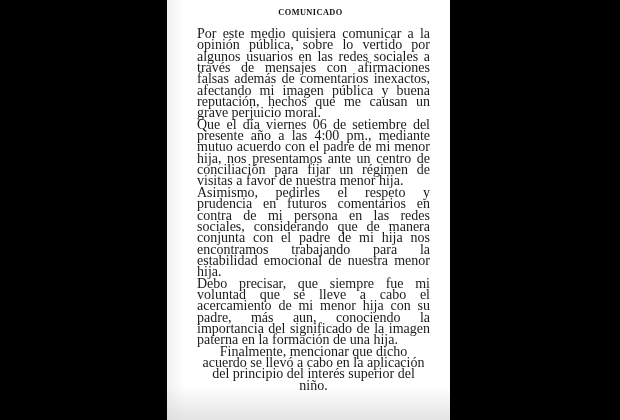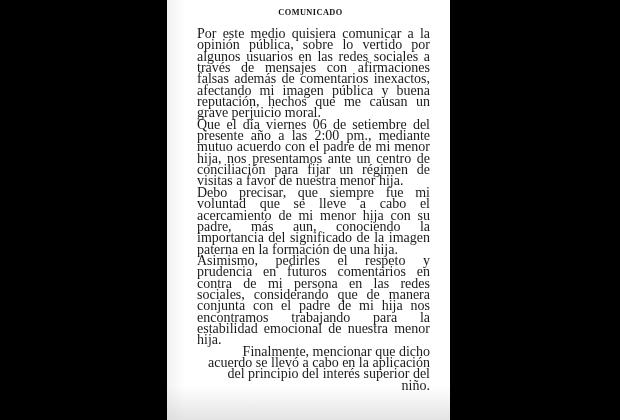--- a/index.html
+++ b/index.html
@@ -68,21 +68,21 @@
     text-align: justify;
     text-justify: inter-word;
     -webkit-hyphens: none;
     hyphens: none;
   }
   .body-text p {
     margin: 0;
     text-align: justify;
   }
   .body-text p.last-para {
-    text-align: right;
+    text-align: center;
   }
 
   .place-date {
     margin-top: 14px;
     text-align: center;
     font-size: 9.3px;
     line-height: 11.4px;
     color: #1a1a1a;
     padding-left: 50px;
   }
@@ -108,23 +108,23 @@
   <div class="letterbox letterbox-left"></div>
   <div class="letterbox letterbox-right"></div>
 
   <div class="document">
     <div class="doc-inner">
 
       <div class="doc-title">COMUNICADO</div>
 
       <div class="body-text">
         <p>Por este medio quisiera comunicar a la opinión pública, sobre lo vertido por algunos usuarios en las redes sociales    a través de mensajes con afirmaciones falsas además de comentarios inexactos, afectando mi imagen pública y buena reputación, hechos que me causan un grave perjuicio moral.</p>
-        <p>Que el día viernes 06 de setiembre del presente año a las 2:00 pm., mediante mutuo acuerdo con el padre de mi menor hija, nos presentamos ante un centro de conciliación para fijar un régimen de visitas a favor de nuestra menor hija.</p>
+        <p>Que el día viernes 06 de setiembre del presente año a las 4:00 pm., mediante mutuo acuerdo con el padre de mi menor hija, nos presentamos ante un centro de conciliación para fijar un régimen de visitas a favor de nuestra menor hija.</p>
+        <p>Asimismo, pedirles el respeto y prudencia en futuros comentarios en contra de mi persona en las redes sociales, considerando que de manera conjunta con el padre de mi hija nos encontramos trabajando para la estabilidad emocional de nuestra menor hija.</p>
         <p>Debo precisar, que siempre fue mi voluntad que se lleve a cabo el acercamiento de mi menor hija con su padre, más aun, conociendo la importancia del significado de la imagen paterna en la formación de una hija.</p>
-        <p>Asimismo, pedirles el respeto y prudencia en futuros comentarios en contra de mi persona en las redes sociales, considerando que de manera conjunta con el padre de mi hija nos encontramos trabajando para la estabilidad emocional de nuestra menor hija.</p>
         <p class="last-para">Finalmente, mencionar que dicho acuerdo se llevó a cabo en la aplicación del principio del interés superior del niño.</p>
       </div>
 
 
       <div class="signature">
         <div class="sig-name">Andrea San Pilares</div>
         <div class="sig-surname">Martin</div>
       </div>
 
     </div>

